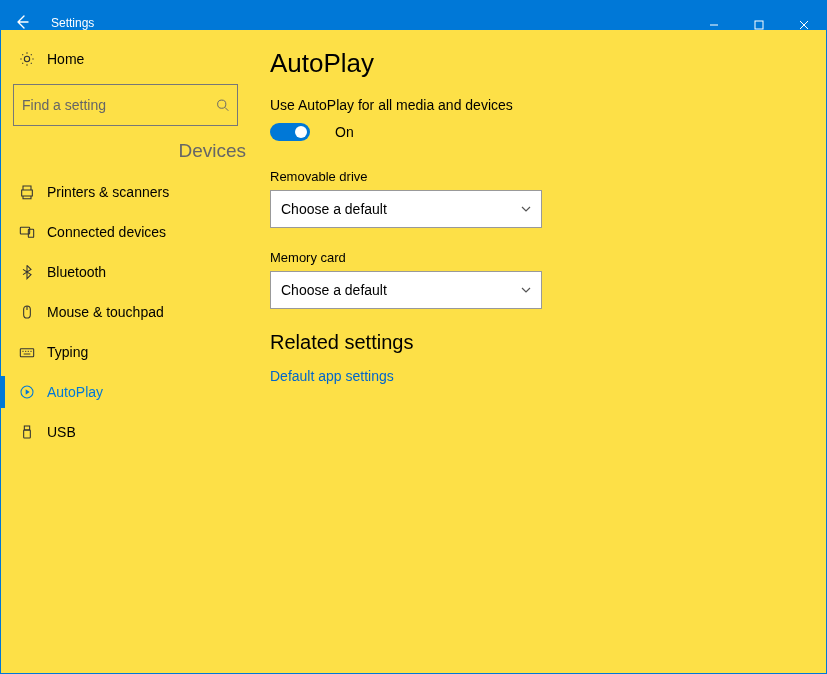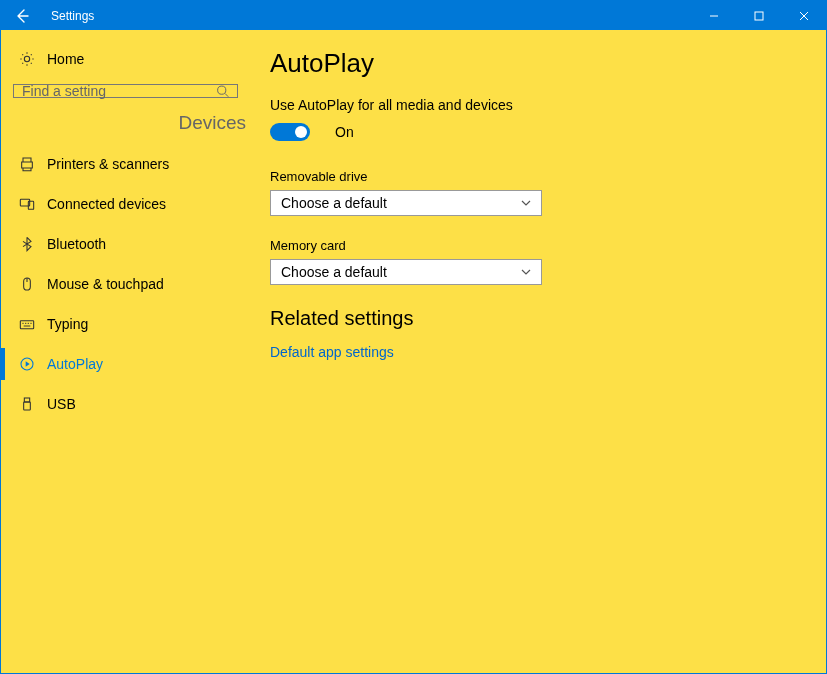--- a/index.html
+++ b/index.html
@@ -10,21 +10,21 @@
     background: #fff;
     width: 827px;
     height: 674px;
     border: 1px solid #0078d7;
     overflow: hidden;
   }
   .titlebar {
     height: 29px;
     background: #0078d7;
     display: flex;
-    align-items: center;
+    align-items: flex-end;
     color: #fff;
   }
   .back-btn {
     width: 42px;
     display: flex;
     align-items: center;
     justify-content: center;
     cursor: pointer;
   }
   .title-text {
@@ -58,21 +58,21 @@
     align-items: center;
     height: 38px;
     padding-left: 8px;
     cursor: pointer;
   }
   .home-row .icon { width: 22px; display:flex; align-items:center; }
   .home-row .label { margin-left: 6px; font-size: 14px; }
   .search-box {
     margin: 6px 8px 14px 2px;
     border: 1px solid #777;
-    height: 14px;
+    height: 42px;
     display: flex;
     align-items: center;
     padding: 0 8px;
     justify-content: space-between;
   }
   .search-box input {
     border: none;
     outline: none;
     font-size: 14px;
     width: 100%;
@@ -142,21 +142,21 @@
   }
   .toggle-state { margin-left: 25px; font-size: 14px; }
   h2.subhead {
     font-weight: 400;
     font-size: 20px;
     margin: 10px 0 14px 0;
   }
   .field-label { font-size: 13px; margin-bottom: 6px; }
   .select {
     width: 272px;
-    height: 26px;
+    height: 38px;
     border: 1px solid #999;
     display: flex;
     align-items: center;
     justify-content: space-between;
     padding: 0 10px;
     cursor: pointer;
     margin-bottom: 22px;
     font-size: 14px;
     background: #fff;
   }

